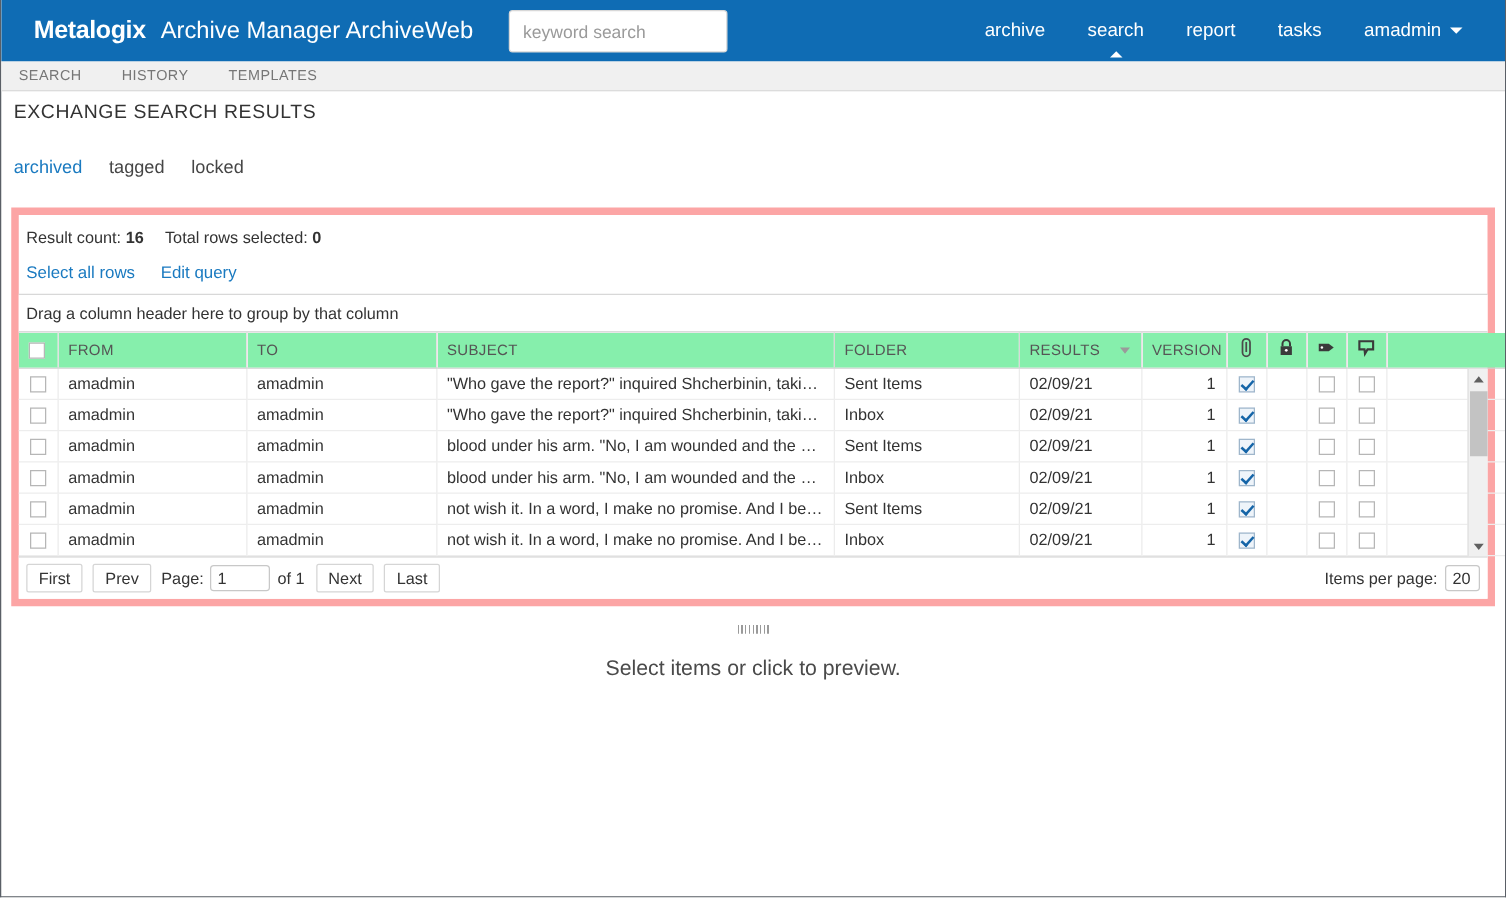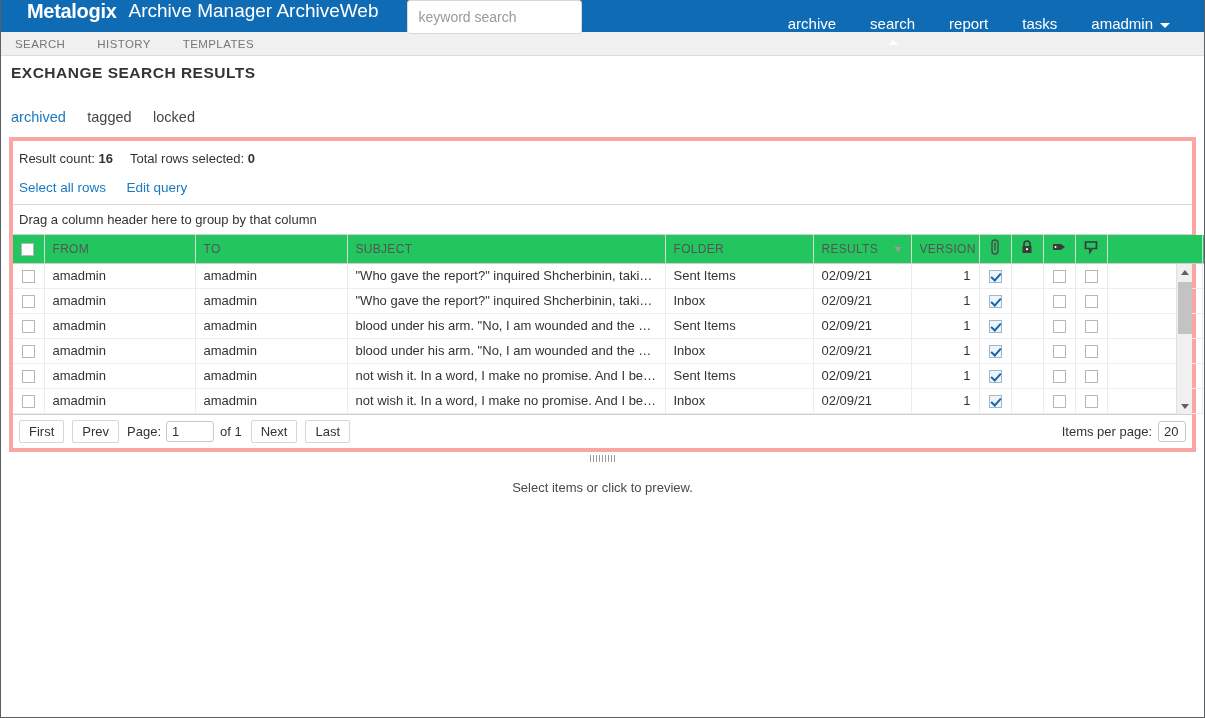--- a/index.html
+++ b/index.html
@@ -14,23 +14,24 @@
     overflow: hidden;
     background: #ffffff;
     border: 1px solid #5a5f66;
     border-top: none;
     display: flex;
     flex-direction: column;
   }
 
   
   .topbar {
-    height: 32px;
+    height: 49px;
     background: #0f6cb4;
     display: flex;
+    align-items: center;
     flex: 0 0 auto;
     position: relative;
   }
   .brand {
     color: #ffffff;
     font-size: 20px;
     font-weight: bold;
     letter-spacing: -0.3px;
     margin-left: 26px;
     white-space: nowrap;
@@ -113,41 +114,41 @@
     white-space: nowrap;
   }
 
   
   .page-head {
     padding: 8px 0 0 10px;
     flex: 0 0 auto;
   }
   .page-title {
     font-size: 15.5px;
-    font-weight: bold;
+    font-weight: normal;
     color: #333333;
     letter-spacing: 0.5px;
   }
   .filters {
     margin-top: 26px;
     padding-bottom: 11px;
   }
   .filters a {
     font-size: 14.5px;
     margin-right: 17px;
     text-decoration: none;
     color: #464646;
     cursor: pointer;
   }
   .filters a.active { color: #1a7ac0; }
 
   
   .results-panel {
-    margin: 0 8px;
-    border: 4px solid #fca5a5;
+    margin: 12px 8px;
+    border: 6px solid #fca5a5;
     background: #ffffff;
     flex: 0 0 auto;
   }
   .result-meta {
     padding: 10px 0 8px 6px;
     border-bottom: 1px solid #d8d8d8;
   }
   .result-meta .line1 {
     font-size: 13px;
     color: #333;
@@ -172,21 +173,21 @@
 
   
   .grid-wrap { position: relative; }
   table.grid {
     width: 100%;
     border-collapse: collapse;
     table-layout: fixed;
     font-size: 13px;
   }
   table.grid th {
-    background: #22c55e;
+    background: #86efac;
     border-right: 1px solid #d8d8d8;
     border-bottom: 1px solid #cfcfcf;
     height: 28px;
     font-weight: normal;
     color: #555555;
     font-size: 12px;
     letter-spacing: 0.3px;
     text-align: left;
     padding: 0 8px;
     position: relative;
@@ -326,21 +327,21 @@
     width: 26px; height: 7px;
     background-image: repeating-linear-gradient(to right, #9a9a9a 0 1px, transparent 1px 3px);
   }
   .preview {
     flex: 1 1 auto;
     display: flex;
     justify-content: center;
     padding-top: 14px;
   }
   .preview-msg {
-    font-size: 13px;
+    font-size: 17px;
     color: #4a4a4a;
   }
 </style>
 </head>
 <body>
 
 <div id="app">
 
   <div class="topbar">
     <div class="brand">Metalogix</div>

